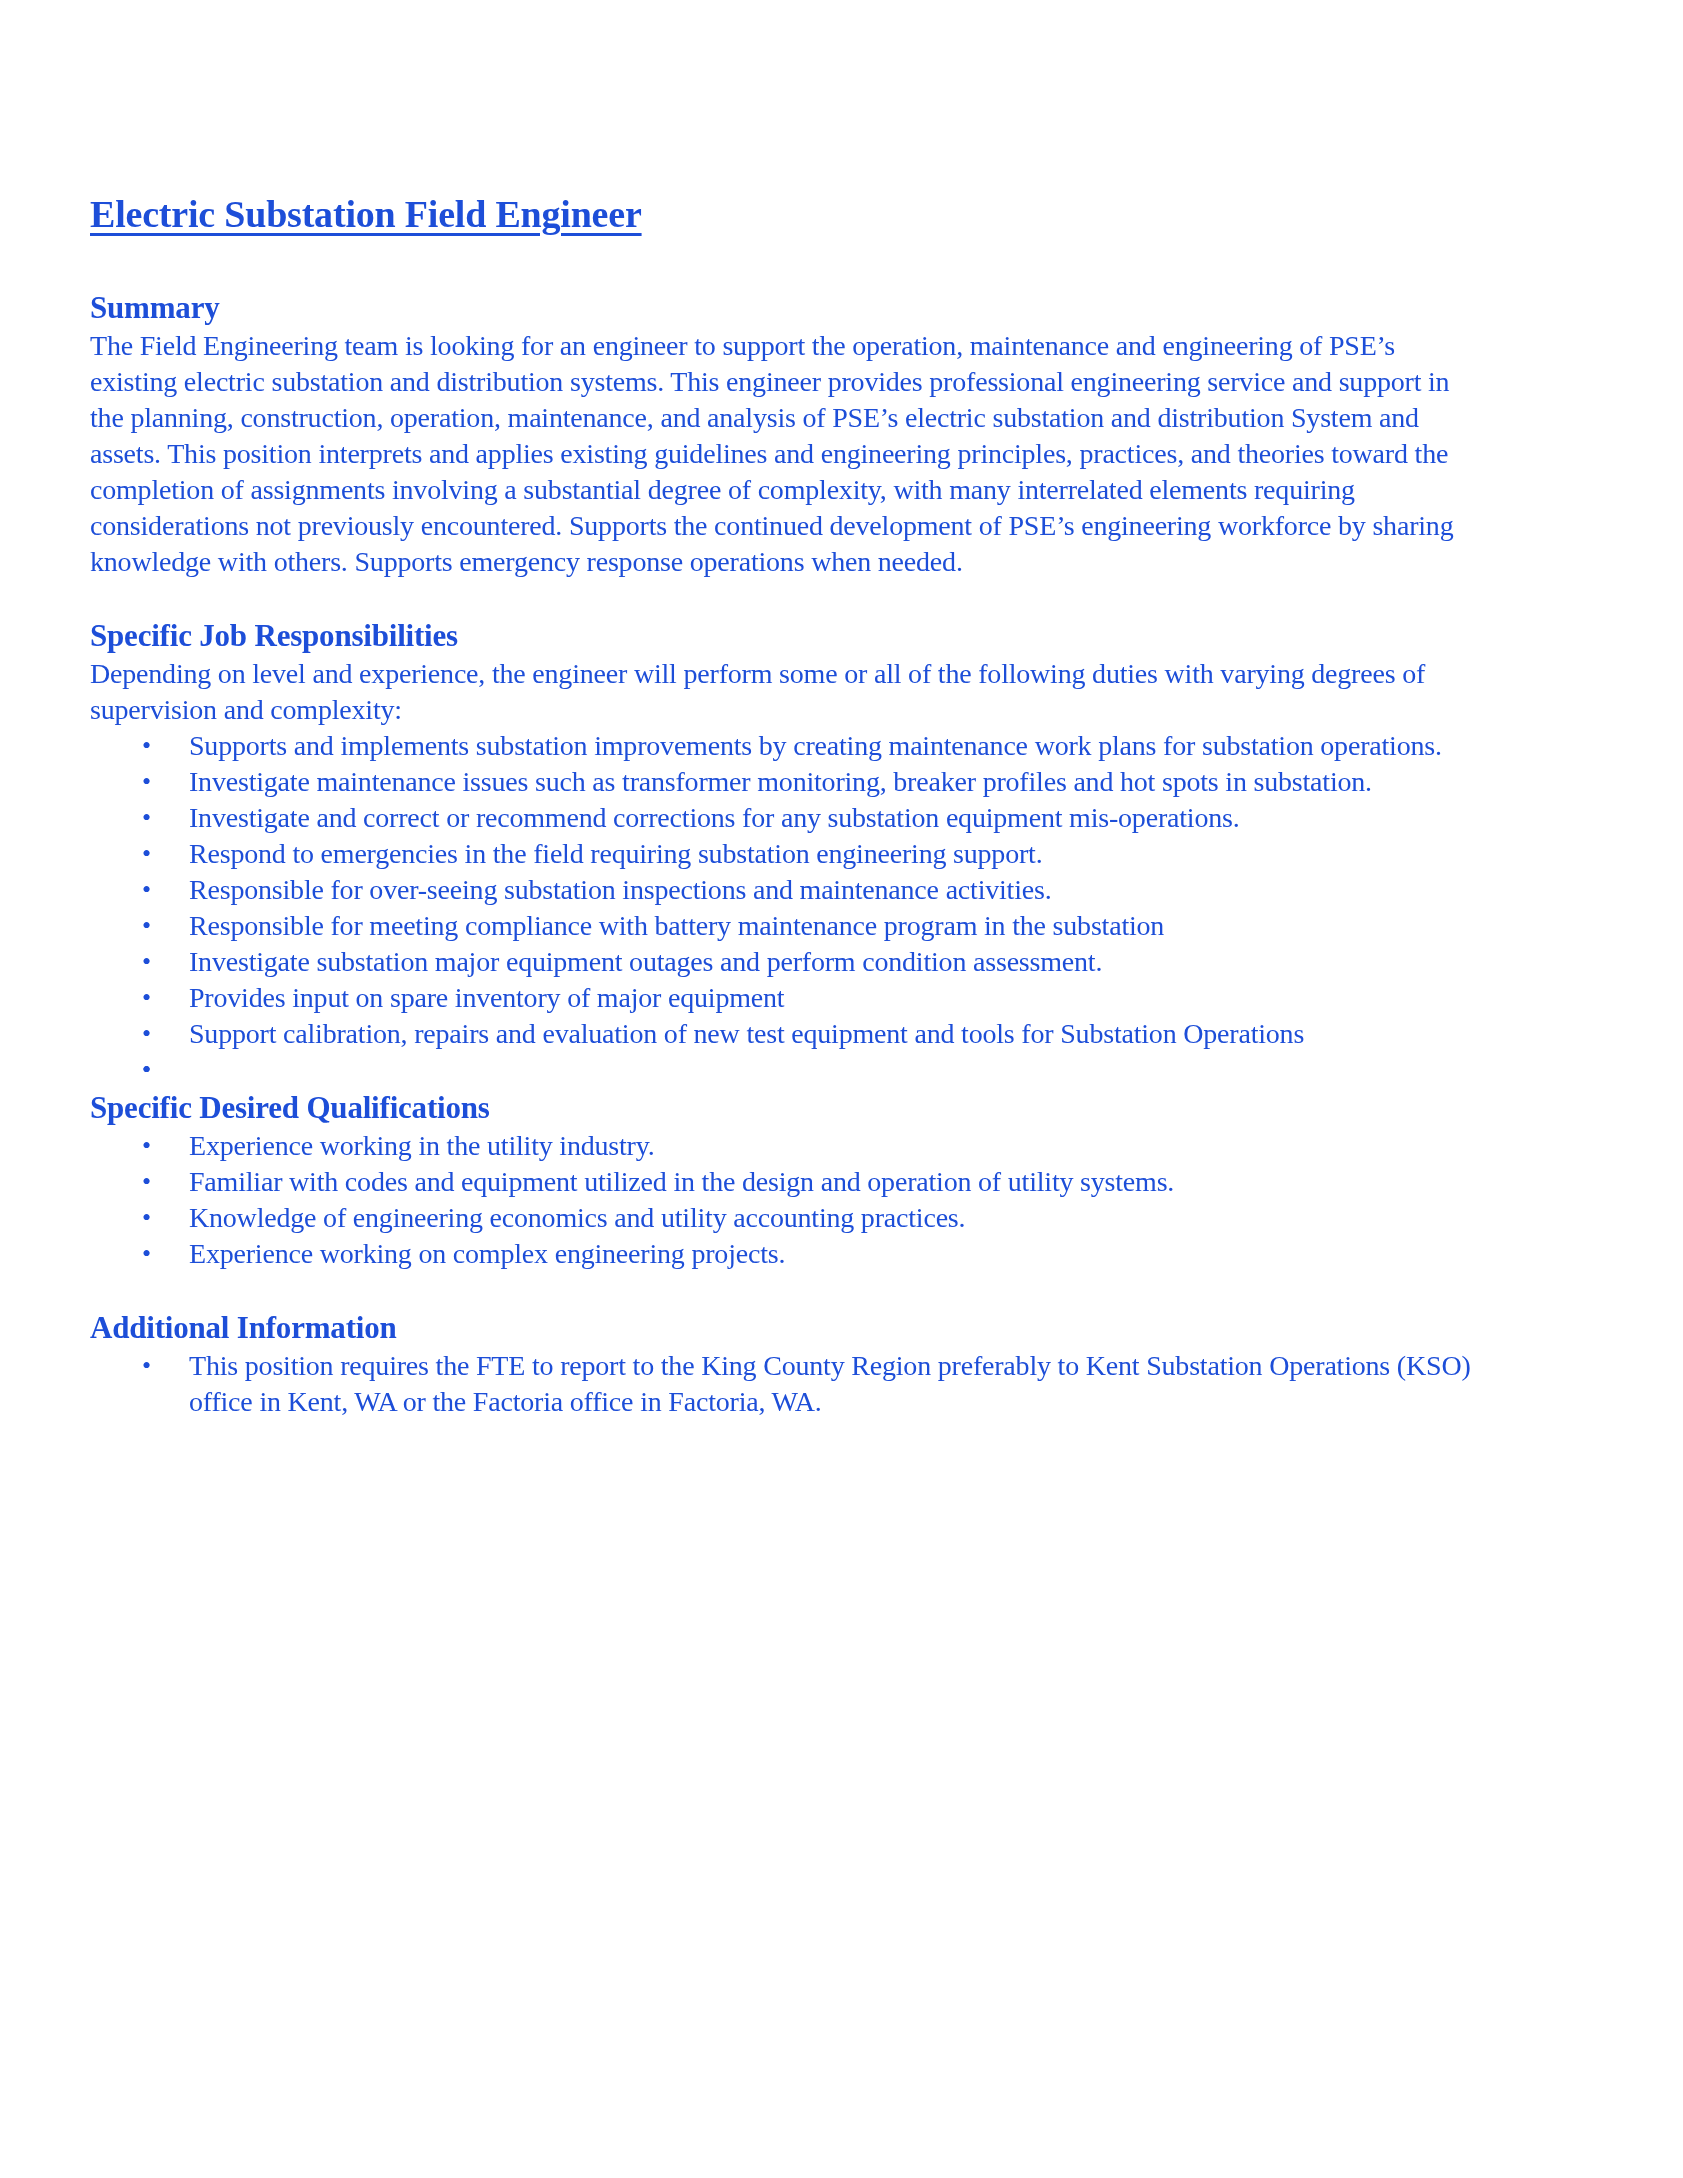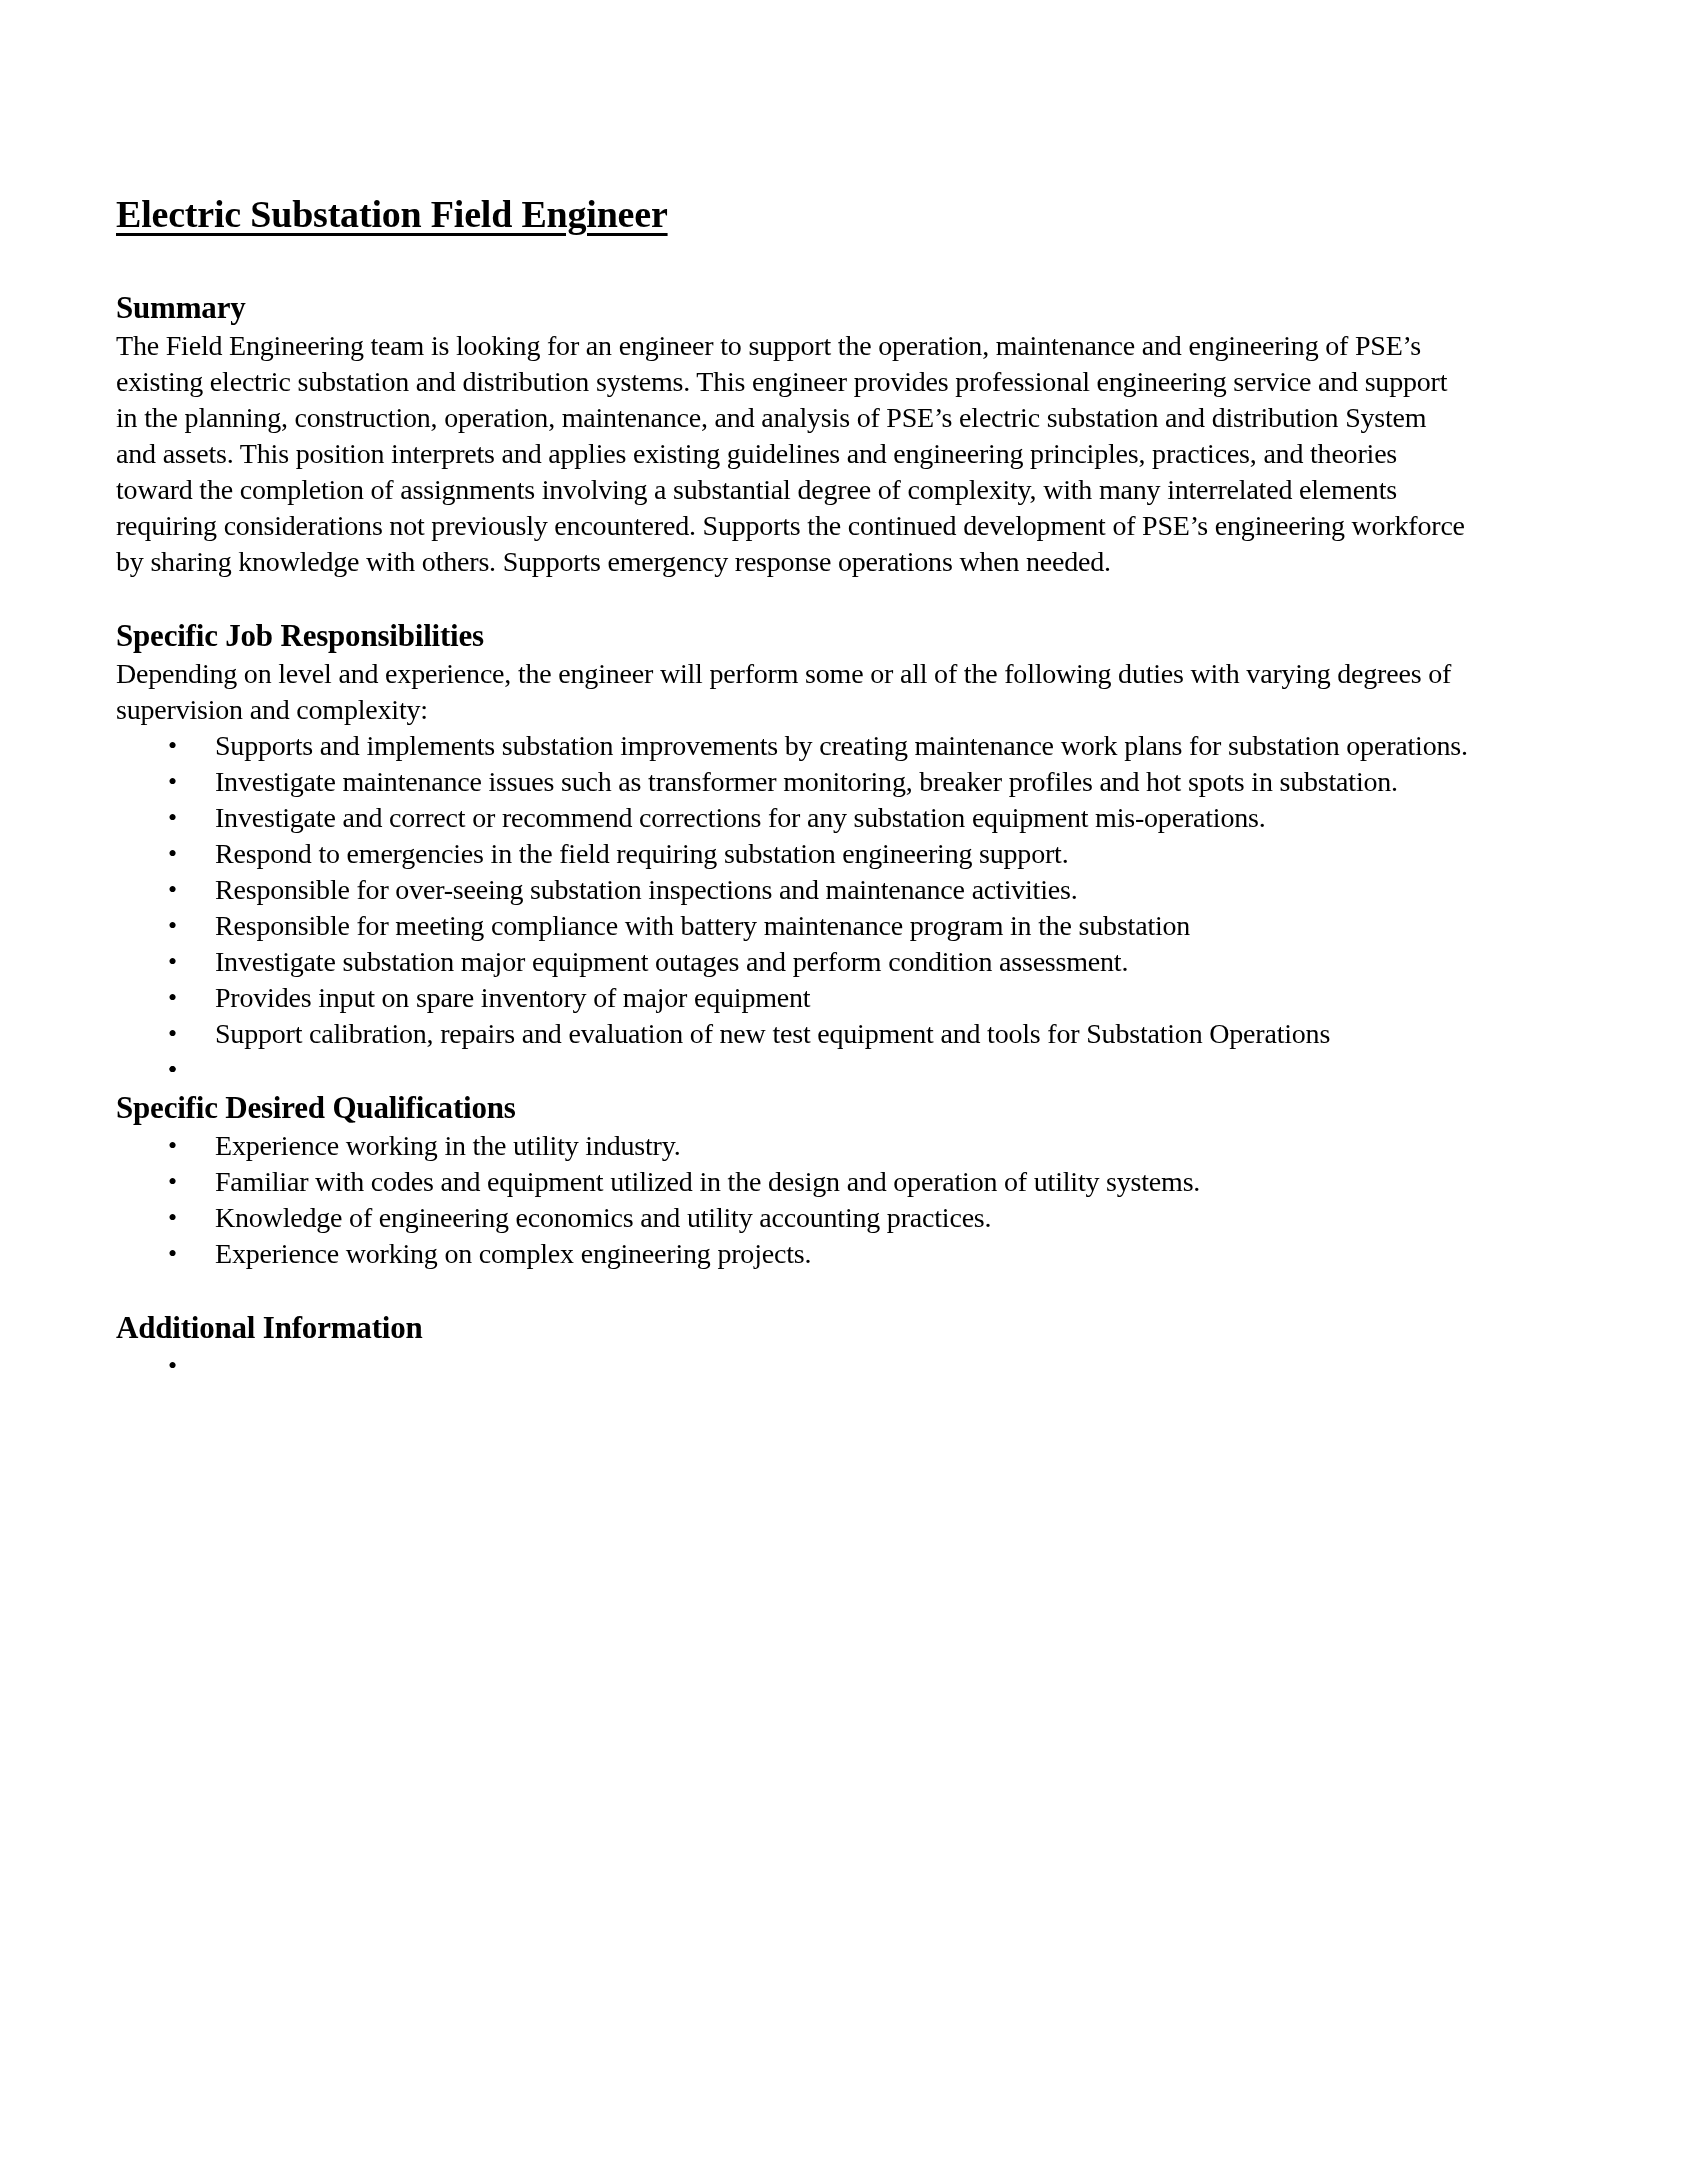--- a/index.html
+++ b/index.html
@@ -5,23 +5,23 @@
   html, body {
     margin: 0;
     padding: 0;
     background: #ffffff;
   }
   .page {
     position: relative;
     width: 1683px;
     height: 2178px;
     box-sizing: border-box;
-    padding: 191px 198px 0 116px;
+    padding: 191px 198px 0 90px;
     background: #ffffff;
-    color: #000000;
+    color: #1d4ed8;
     font-family: "Liberation Serif", "DejaVu Serif", serif;
     font-size: 28px;
     line-height: 36px;
     letter-spacing: -0.2px;
     overflow: hidden;
   }
   .doc-title {
     font-size: 38px;
     line-height: 46px;
     font-weight: bold;
@@ -155,18 +155,19 @@
         </li>
       </ul>
   </section>
 
   <section class="sec">
     <h2 class="sec-heading">Additional Information</h2>
     <ul class="bullets">
 
         <li>
           <span class="marker">•</span>
+          <span class="btext">This position requires the FTE to report to the King County Region preferably to Kent Substation Operations (KSO) office in Kent, WA or the Factoria office in Factoria, WA.</span>
         </li>
       </ul>
   </section>
 
 </div>
 
 
 </body></html>

